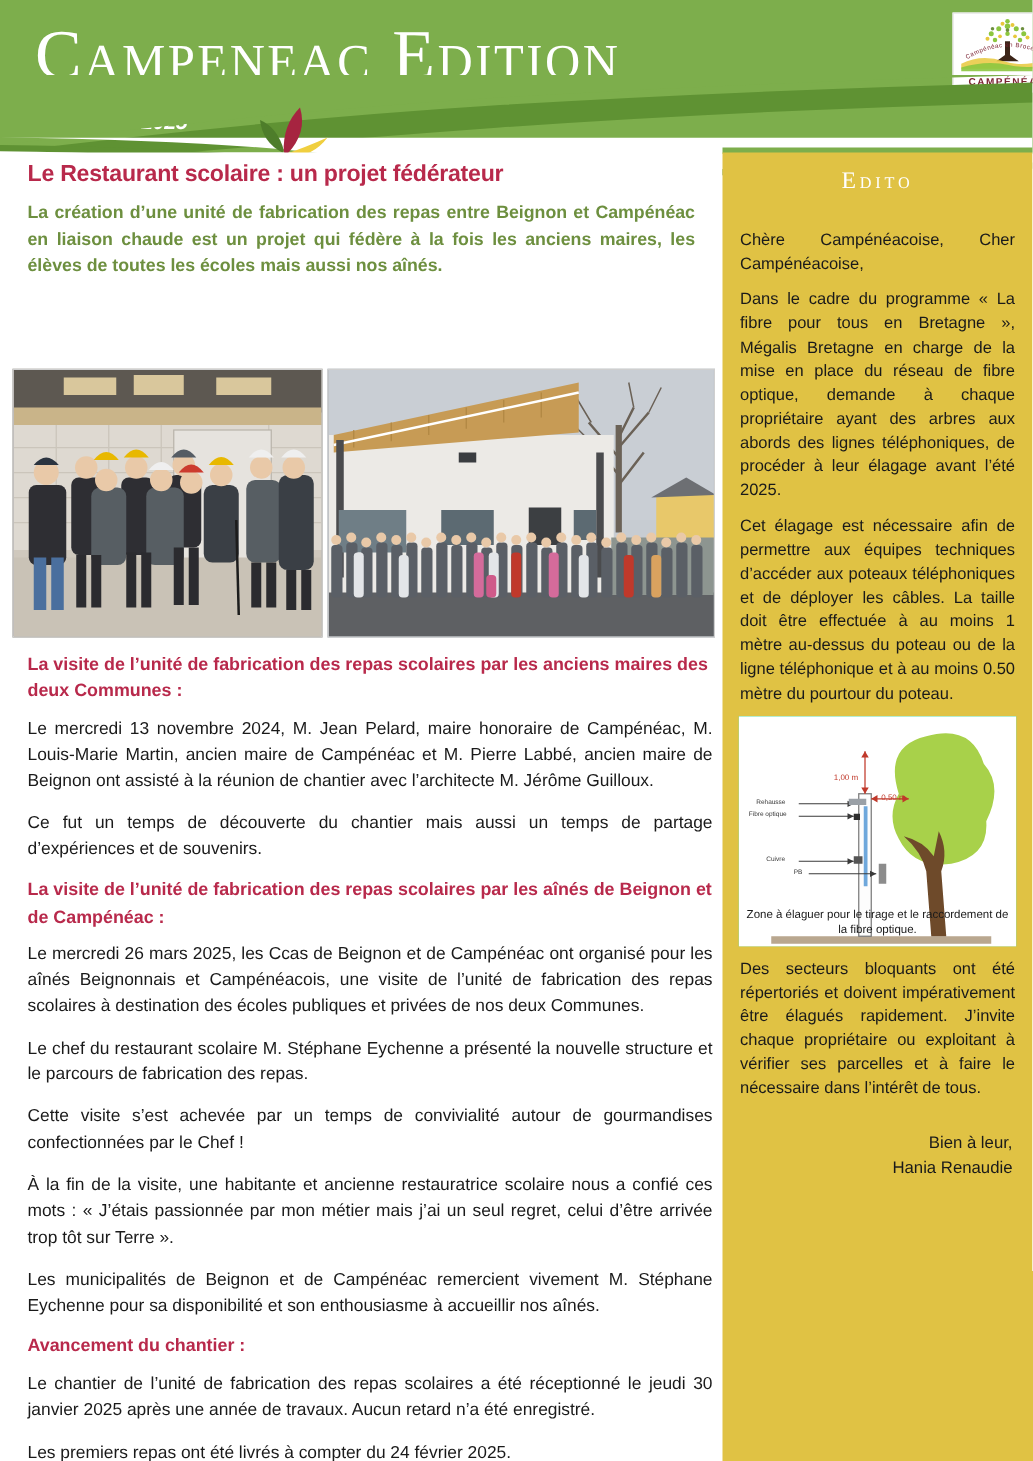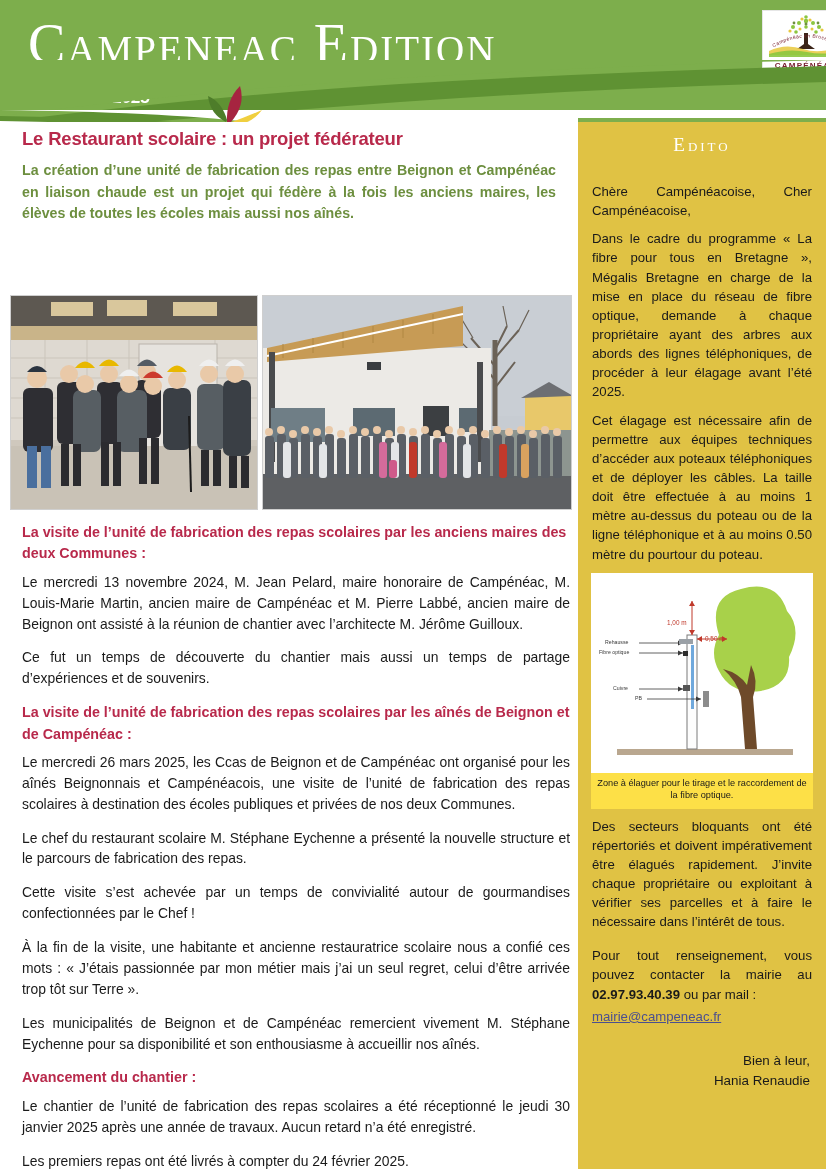--- a/index.html
+++ b/index.html
@@ -177,22 +177,22 @@
   .side-para {
     margin: 0 14px 9px 14px;
     font-size: 13.2px;
     line-height: 1.45;
     text-align: justify;
     color: #1a1a1a;
   }
   .side-para.first { margin-top: 26px; }
   #figure-box {
     margin: 6px 13px 8px 13px;
-    background: #fde047;
-    height: 236px;
+    background: #5eead4;
+    height: 184px;
     position: relative;
     overflow: hidden;
   }
   #figure-caption {
     position: absolute;
     left: 6px; right: 6px; bottom: 7px;
     text-align: center;
     font-size: 9.2px;
     line-height: 1.35;
     color: #1a1a1a;
@@ -570,20 +570,16 @@
     <div class="fig-dim" style="left:114px; top:62px;">0,50 m</div>
     <div class="fig-label" style="left:14px; top:66px;">Rehausse</div>
     <div class="fig-label" style="left:8px; top:76px;">Fibre optique</div>
     <div class="fig-label" style="left:22px; top:112px;">Cuivre</div>
     <div class="fig-label" style="left:44px; top:122px;">PB</div>
     <div id="figure-caption">Zone à élaguer pour le tirage et le raccordement de la fibre optique.</div>
   </div>
 
   <p class="side-para">Des secteurs bloquants ont été répertoriés et doivent impérativement être élagués rapidement. J’invite chaque propriétaire ou exploitant à vérifier ses parcelles et à faire le nécessaire dans l’intérêt de tous.</p>
 
-  <div id="contact-block">
-    <span>Pour tout renseignement, vous pouvez contacter la mairie au </span><span id="phone-strong">02.97.93.40.39</span><span> ou par mail : </span><br>
-    <a id="email-link" href="#">mairie@campeneac.fr</a>
-  </div>
 
   <div class="signoff first">Bien à leur,</div>
   <div class="signoff">Hania Renaudie</div>
 </div>
 
 </body></html>

